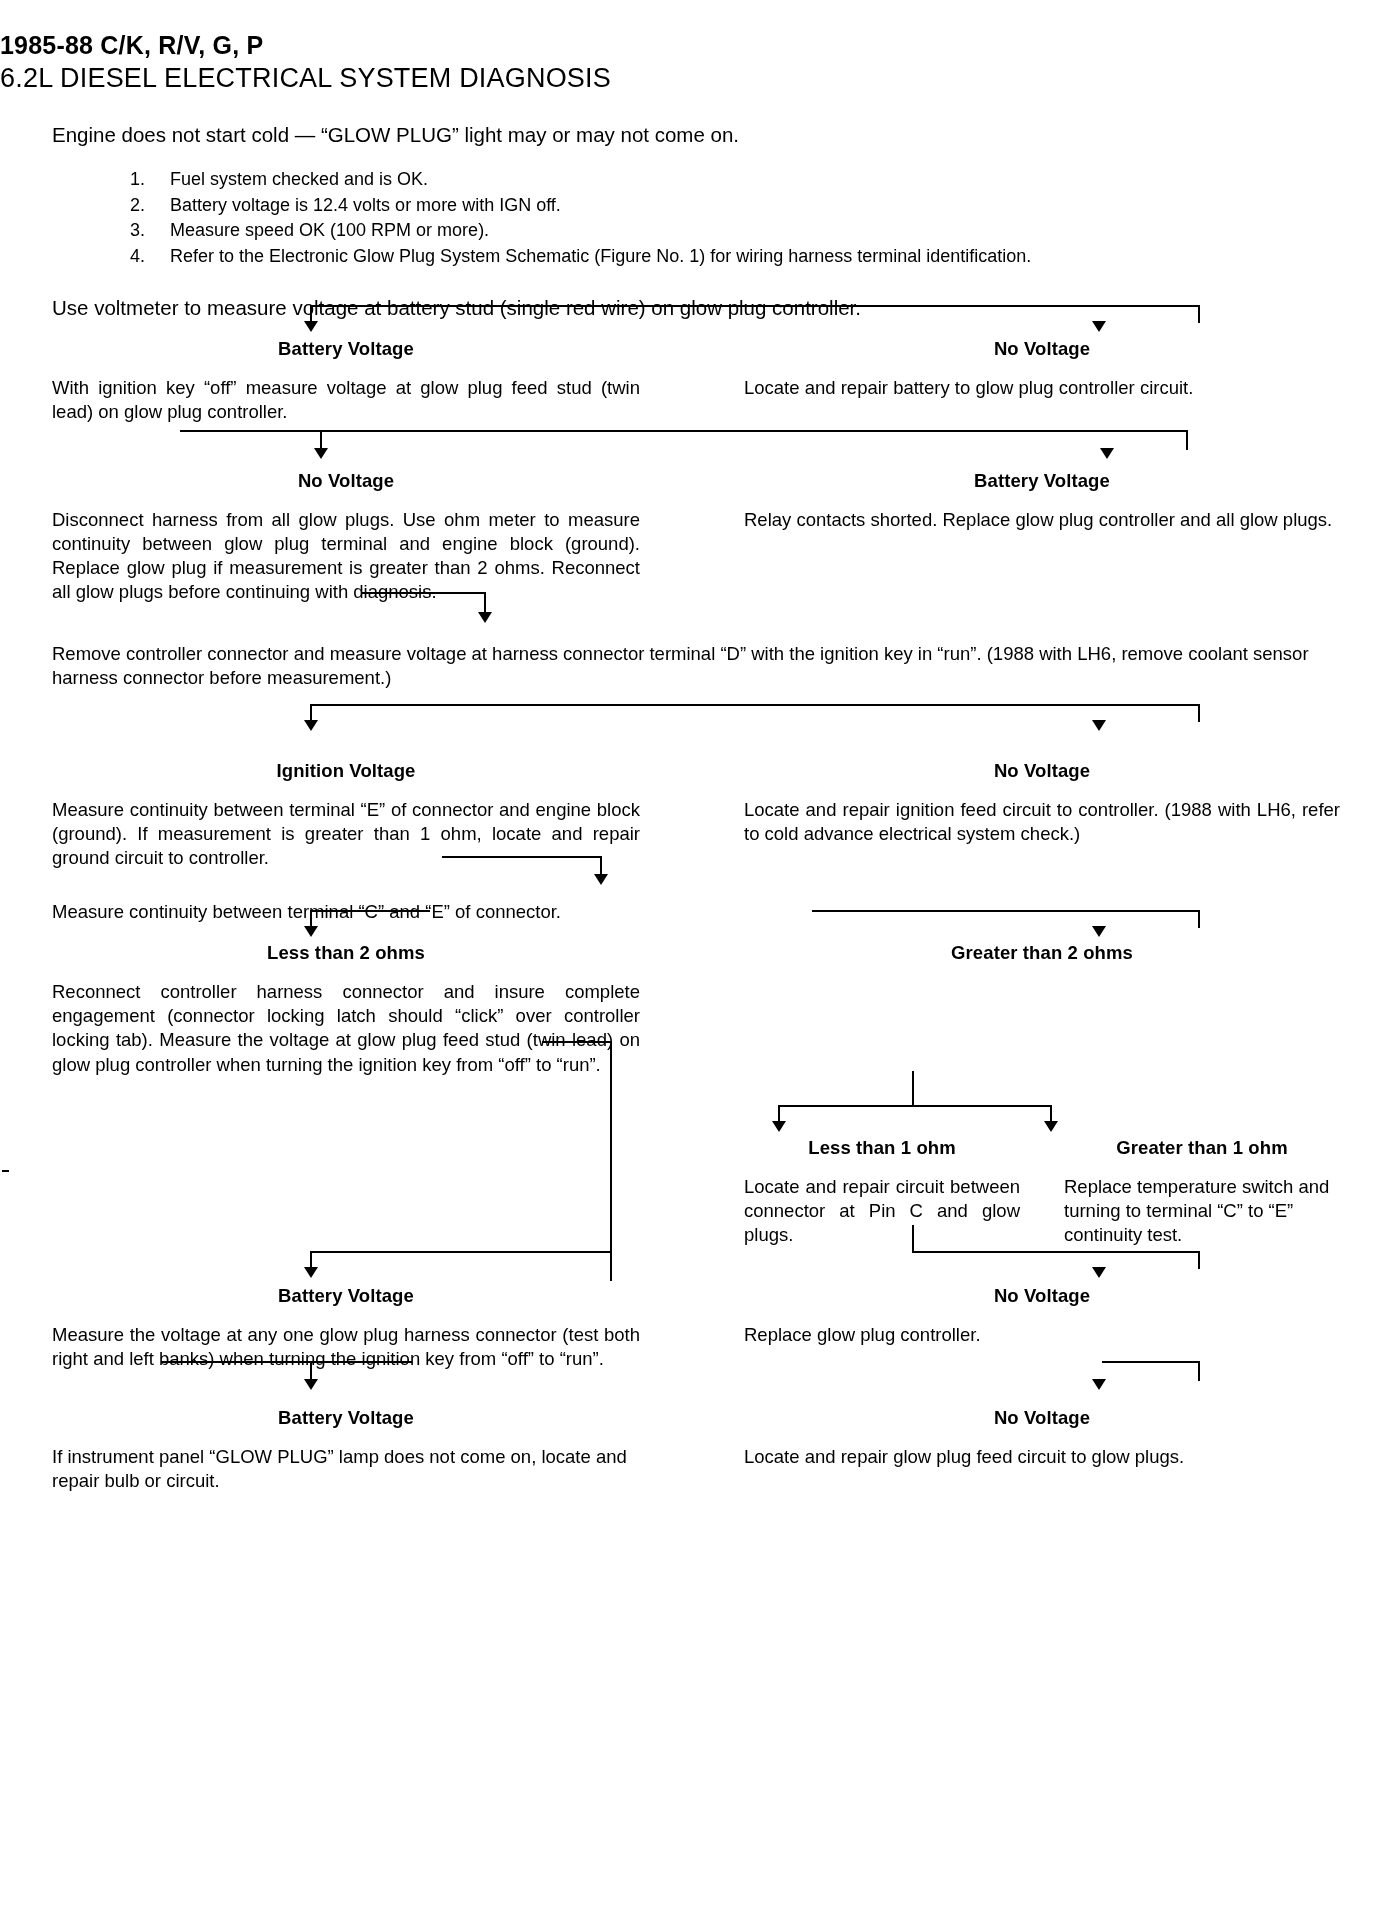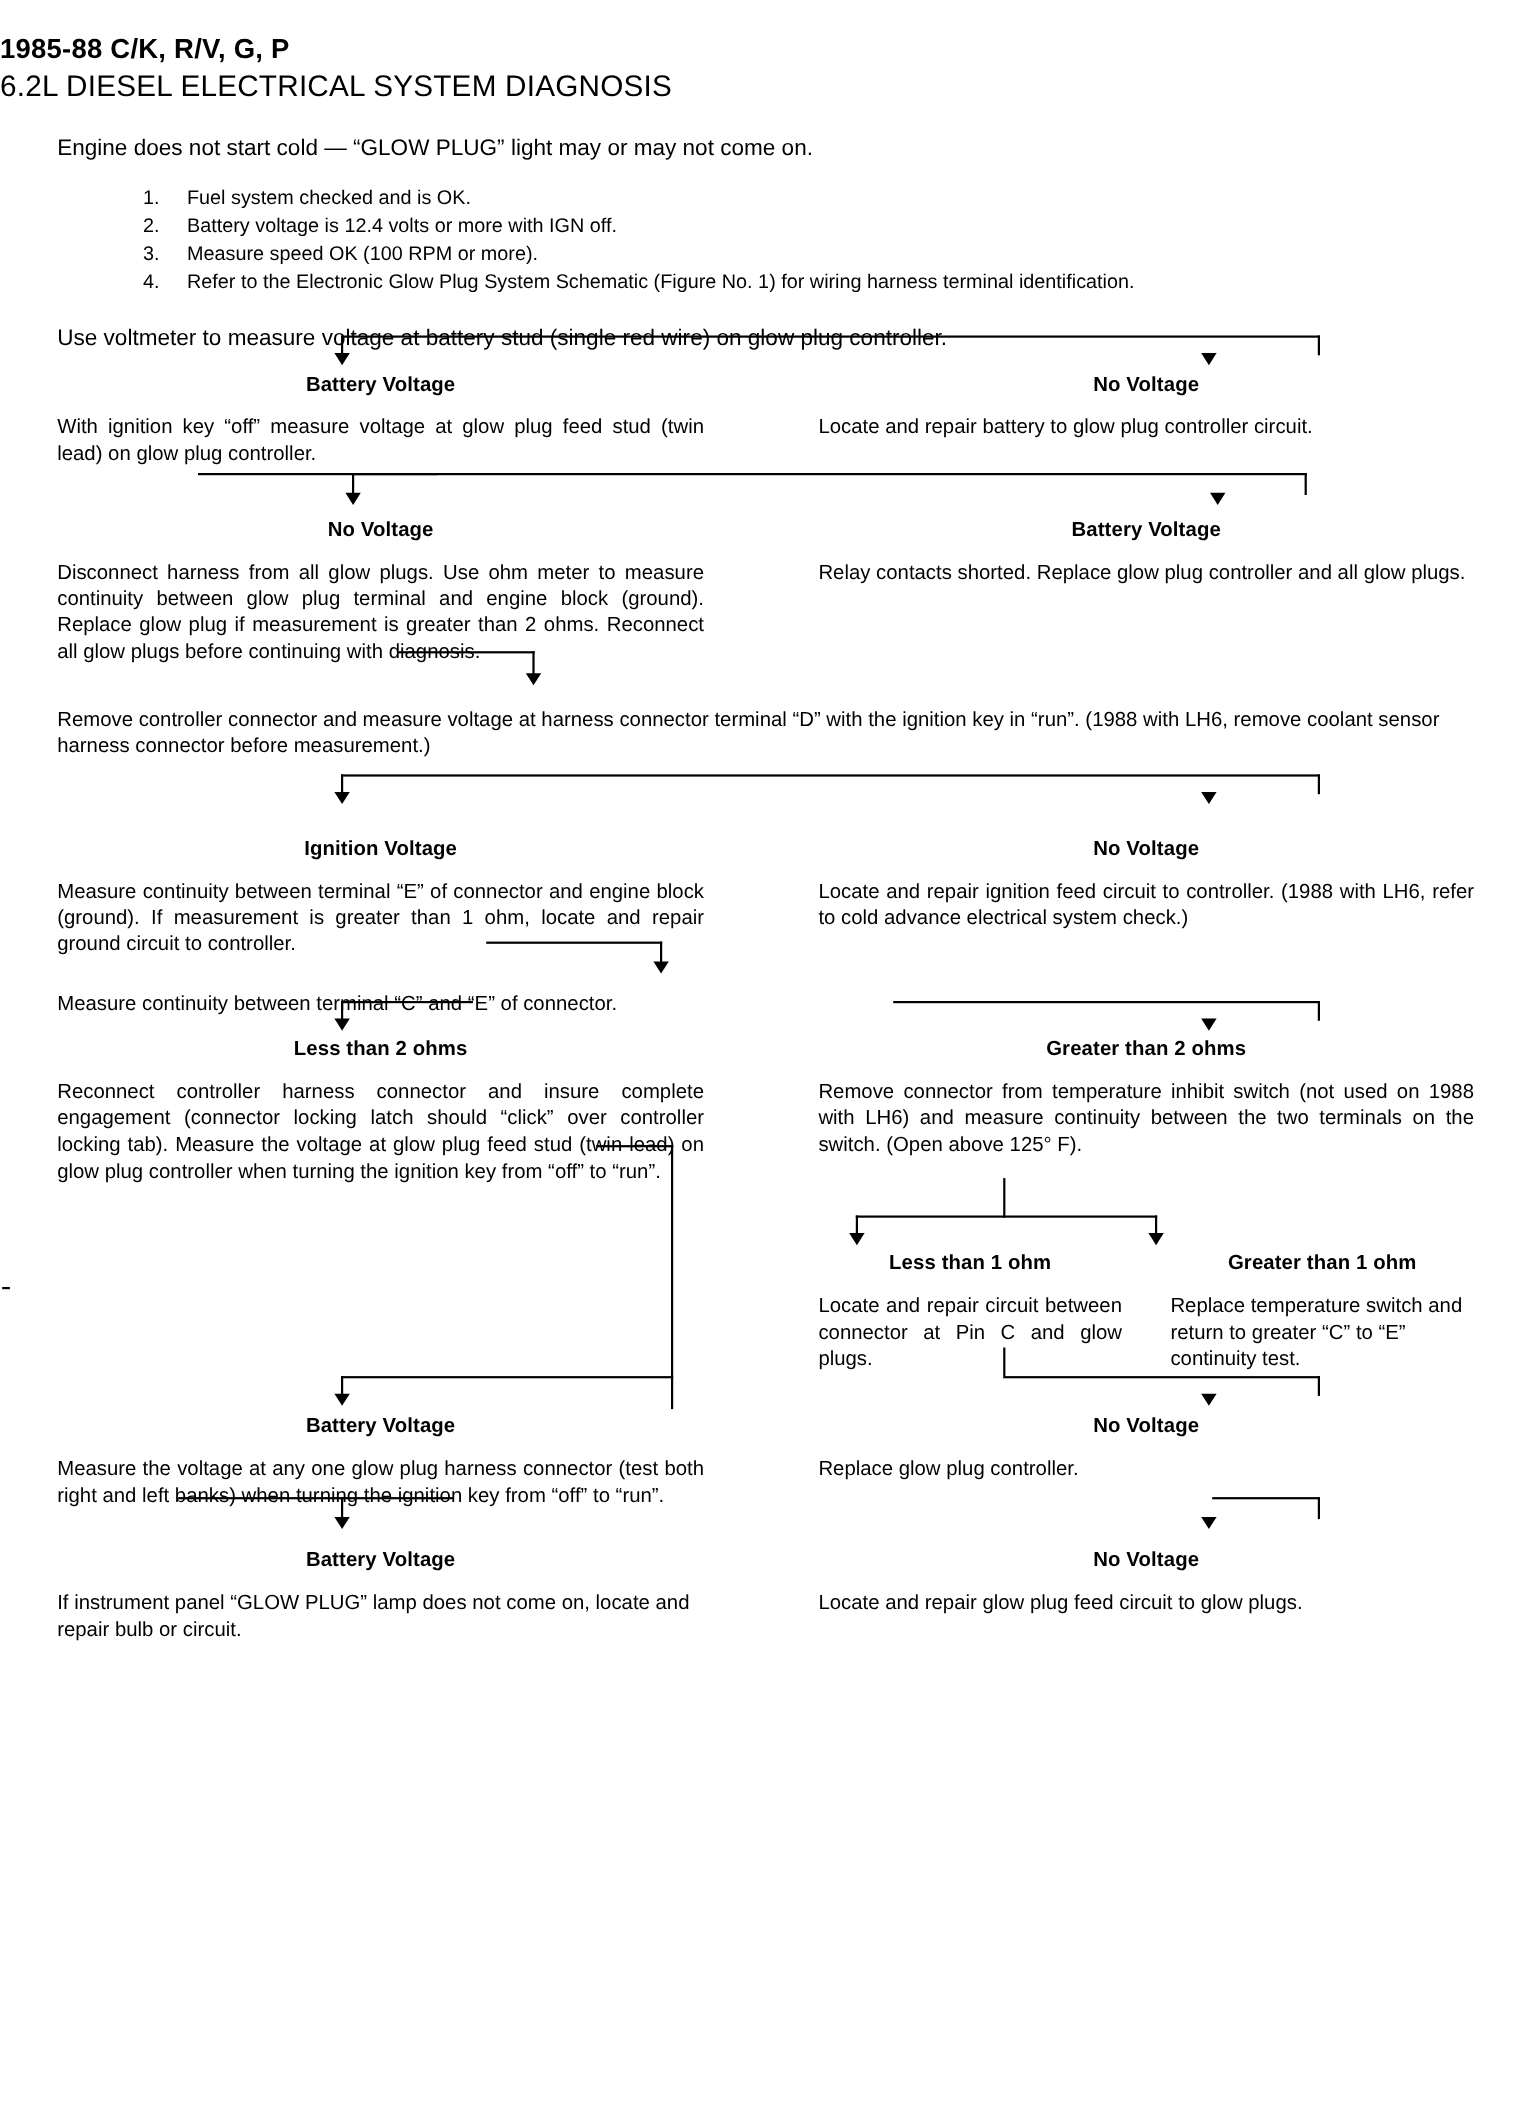--- a/index.html
+++ b/index.html
@@ -245,21 +245,20 @@
 
     <div class="row" style="margin-top:18px;">
       <div class="col left">
         <div class="hdr">Less than 2 ohms</div>
         <div class="spacer-16"></div>
         <div class="para">Reconnect controller harness connector and insure complete engagement (connector locking latch should “click” over controller locking tab). Measure the voltage at glow plug feed stud (twin lead) on glow plug controller when turning the ignition key from “off” to “run”.</div>
       </div>
       <div class="col right">
         <div class="hdr">Greater than 2 ohms</div>
         <div class="spacer-16"></div>
-        <div class="para">Remove connector from temperature inhibit switch (not used on 1988 with LH6) and measure continuity between the two terminals on the switch. (Open above 125° F).</div>
       </div>
     </div>
 
     <div style="position:relative; height:60px;">
       <div class="conn vline" style="left:860px; top:-6px; height:36px;"></div>
       <div class="conn hline" style="left:726px; top:28px; width:274px;"></div>
       <div class="conn vline" style="left:726px; top:28px; height:18px;"></div>
       <div class="conn vline" style="left:998px; top:28px; height:18px;"></div>
       <div class="arrow" style="left:720px; top:44px;"></div>
       <div class="arrow" style="left:992px; top:44px;"></div>
@@ -272,21 +271,21 @@
       <div class="col left"></div>
       <div class="col right" style="padding-left:48px; display:flex;justify-content:space-between;">
         <div style="width:50%; padding-right:22px; box-sizing:border-box;">
           <div class="hdr">Less than 1 ohm</div>
           <div class="spacer-16"></div>
           <div class="para">Locate and repair circuit between connector at Pin C and glow plugs.</div>
         </div>
         <div style="width:50%; padding-left:22px; box-sizing:border-box;">
           <div class="hdr">Greater than 1 ohm</div>
           <div class="spacer-16"></div>
-          <div class="para nojust">Replace temperature switch and return to greater “C” to “E” continuity test.</div>
+          <div class="para nojust">Replace temperature switch and turning to terminal “C” to “E” continuity test.</div>
         </div>
       </div>
     </div>
 
     <div style="position:relative; height:44px;">
       <div class="conn hline" style="left:258px; top:4px; width:302px;"></div>
       <div class="conn vline" style="left:258px; top:4px; height:18px;"></div>
       <div class="conn hline" style="left:860px; top:4px; width:288px;"></div>
       <div class="conn vline" style="left:860px; top:-22px; height:26px;"></div>
       <div class="conn vline" style="left:1146px; top:4px; height:18px;"></div>

